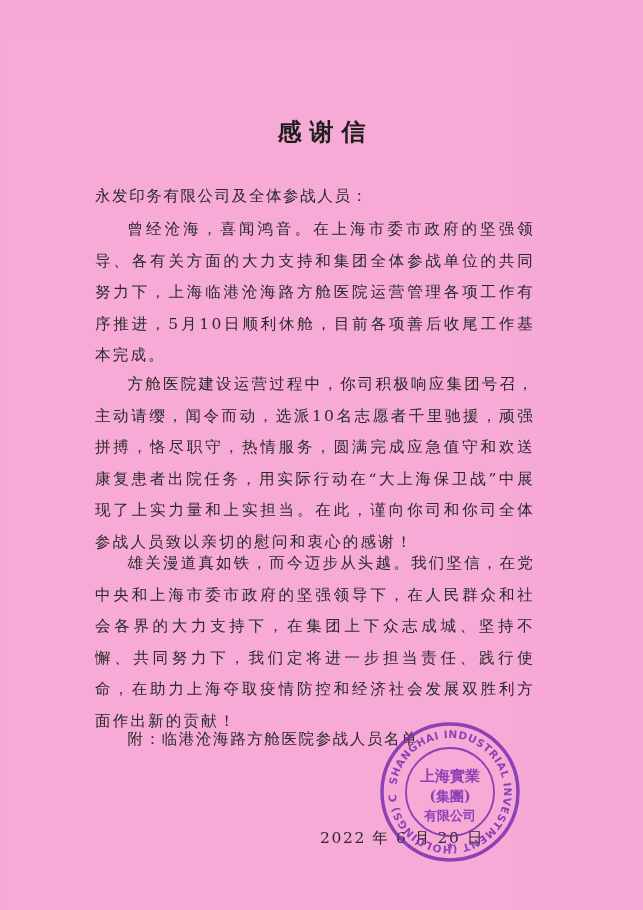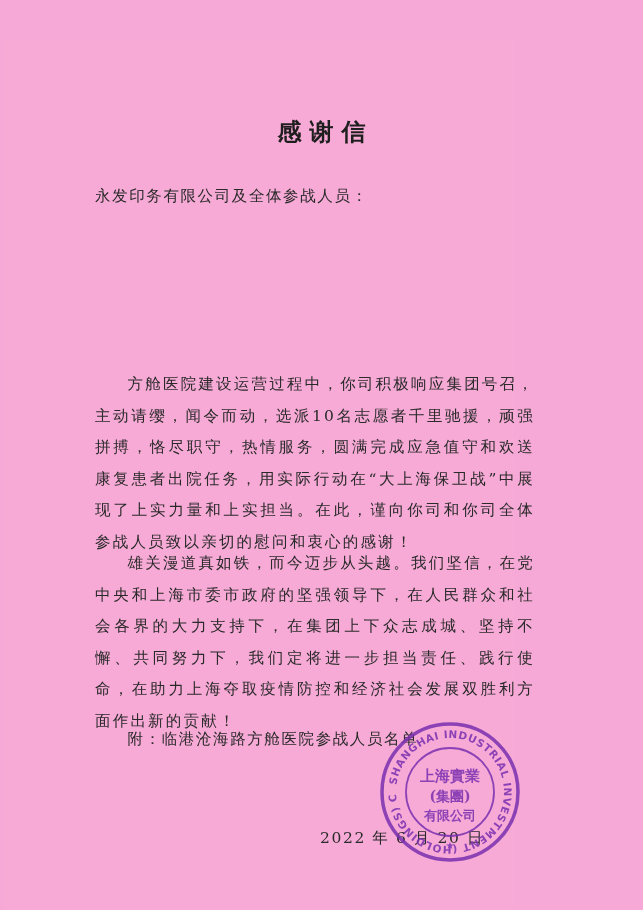--- a/index.html
+++ b/index.html
@@ -88,20 +88,21 @@
     }
   </style>
 </head>
 <body>
 
 <div class="page">
   <div class="title">感谢信</div>
 
   <div class="salutation">永发印务有限公司及全体参战人员：</div>
 
+  <div class="para p1">曾经沧海，喜闻鸿音。在上海市委市政府的坚强领导、各有关方面的大力支持和集团全体参战单位的共同努力下，上海临港沧海路方舱医院运营管理各项工作有序推进，5月10日顺利休舱，目前各项善后收尾工作基本完成。</div>
   <div class="para p2">方舱医院建设运营过程中，你司积极响应集团号召，主动请缨，闻令而动，选派10名志愿者千里驰援，顽强拼搏，恪尽职守，热情服务，圆满完成应急值守和欢送康复患者出院任务，用实际行动在“大上海保卫战”中展现了上实力量和上实担当。在此，谨向你司和你司全体参战人员致以亲切的慰问和衷心的感谢！</div>
   <div class="para p3">雄关漫道真如铁，而今迈步从头越。我们坚信，在党中央和上海市委市政府的坚强领导下，在人民群众和社会各界的大力支持下，在集团上下众志成城、坚持不懈、共同努力下，我们定将进一步担当责任、践行使命，在助力上海夺取疫情防控和经济社会发展双胜利方面作出新的贡献！</div>
 
   <div class="attachment">附：临港沧海路方舱医院参战人员名单</div>
 
   <div class="sign-date">2022 年 6 月 20 日</div>
 
   <svg class="seal" viewBox="0 0 142 142" xmlns="http://www.w3.org/2000/svg">
     <defs>
       <path id="sealArc" d="M 71,71 m -54,0 a 54,54 0 1,1 108,0 a 54,54 0 1,1 -108,0"></path>

